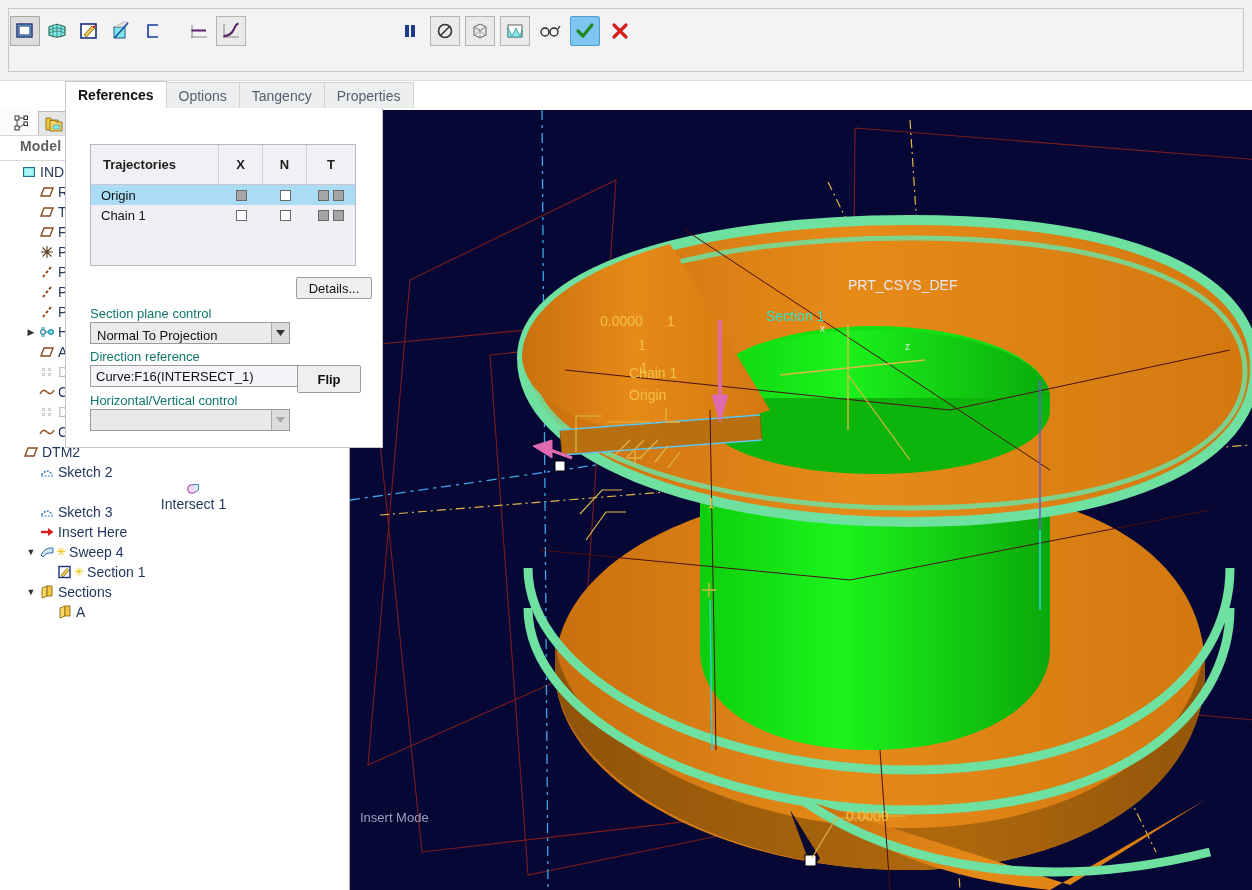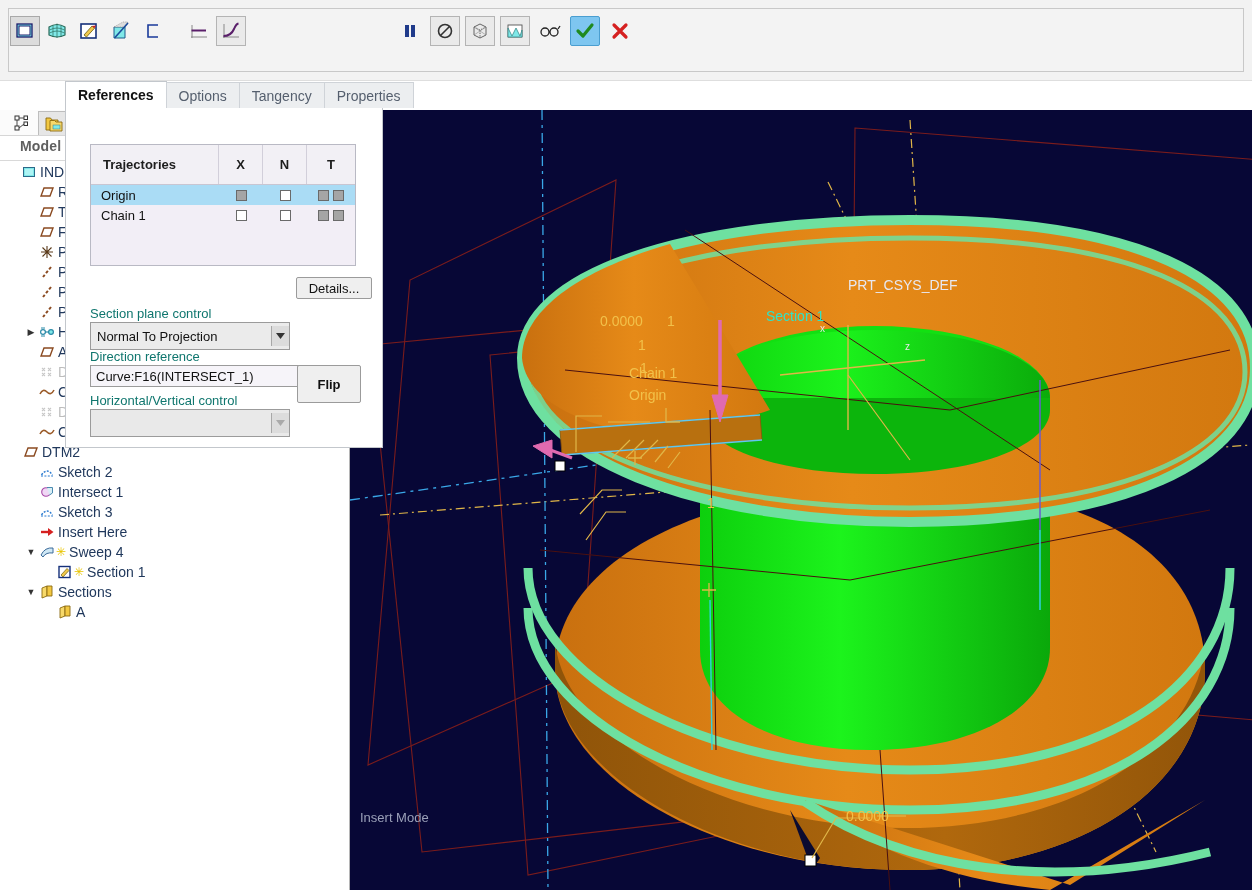--- a/index.html
+++ b/index.html
@@ -85,37 +85,37 @@
     position: absolute; left: 230px; top: 169px; width: 76px; height: 22px;
     font-size: 13px; color: #111; background: #efefef;
     border: 1px solid #9b9b9b; border-radius: 2px;
     display: flex; align-items: center; justify-content: center;
   }
 
   .fld-label {
     position: absolute; font-size: 13px; color: #0f766e; white-space: nowrap;
   }
   .combo {
-    position: absolute; height: 28px; background: #ebebeb;
-    border: 1px solid #9b9b9b; display: flex; align-items: center;
+    position: absolute; height: 22px; background: #ebebeb;
+    border: 1px solid #9b9b9b; display: flex; align-items: flex-end;
   }
   .combo .val { flex: 1; font-size: 13px; color: #111; padding-left: 6px; }
   .combo .arrow {
     width: 18px; height: 20px; background: #dcdcdc; border-left: 1px solid #a8a8a8;
     display: flex; align-items: center; justify-content: center;
   }
   .combo.disabled { background: #e9e9e9; }
   .combo.disabled .arrow svg polygon { fill: #a9a9a9; }
   .textfield {
     position: absolute; height: 22px; background: #f6f4f9;
     border: 1px solid #9b9b9b; font-size: 13px; color: #111;
     display: flex; align-items: center; padding-left: 5px;
   }
   .flip-btn {
-    position: absolute; height: 38px; width: 64px; background: #efefef;
+    position: absolute; height: 28px; width: 64px; background: #efefef;
     border: 1px solid #9b9b9b; border-radius: 2px; font-size: 13px;
     font-weight: bold; color: #111;
     display: flex; align-items: center; justify-content: center;
   }
 
   
   .tree-pane {
     position: absolute; left: 0; top: 110px; width: 350px; height: 780px;
     background: #ffffff; border-right: 1px solid #b5b5b5; z-index: 10;
   }
@@ -438,21 +438,21 @@
         <div class="tnode" style="padding-left: 24px;">
           <span class="exp"></span>
           <span class="tic">
             <svg width="14" height="14" viewBox="0 0 14 14">
               <path d="M1.5 10 Q7 2 12.5 10" fill="none" stroke="#2a7ad0" stroke-width="1.4" stroke-dasharray="2 1.4"></path>
               <path d="M1 11 L13 11" stroke="#2a7ad0" stroke-width="1" stroke-dasharray="2 1.4"></path>
             </svg>
           </span>
           <span class="tlabel">Sketch 2</span>
         </div>
-        <div class="tnode" style="padding-left: 24px;">
+        <div class="tnode" style="padding-left: 35px; flex-direction: column;">
           <span class="exp"></span>
           <span class="tic">
             <svg width="14" height="14" viewBox="0 0 14 14">
               <circle cx="6" cy="7" r="4.3" fill="#f0d8f5" stroke="#a84aa8" stroke-width="1.1"></circle>
               <path d="M7 2.5 L12.5 2.5 L12.5 8 L9.5 10" fill="#d8eef5" stroke="#4a8ab0" stroke-width="1"></path>
             </svg>
           </span>
           <span class="tlabel">Intersect 1</span>
         </div>
         <div class="tnode" style="padding-left: 24px;">

